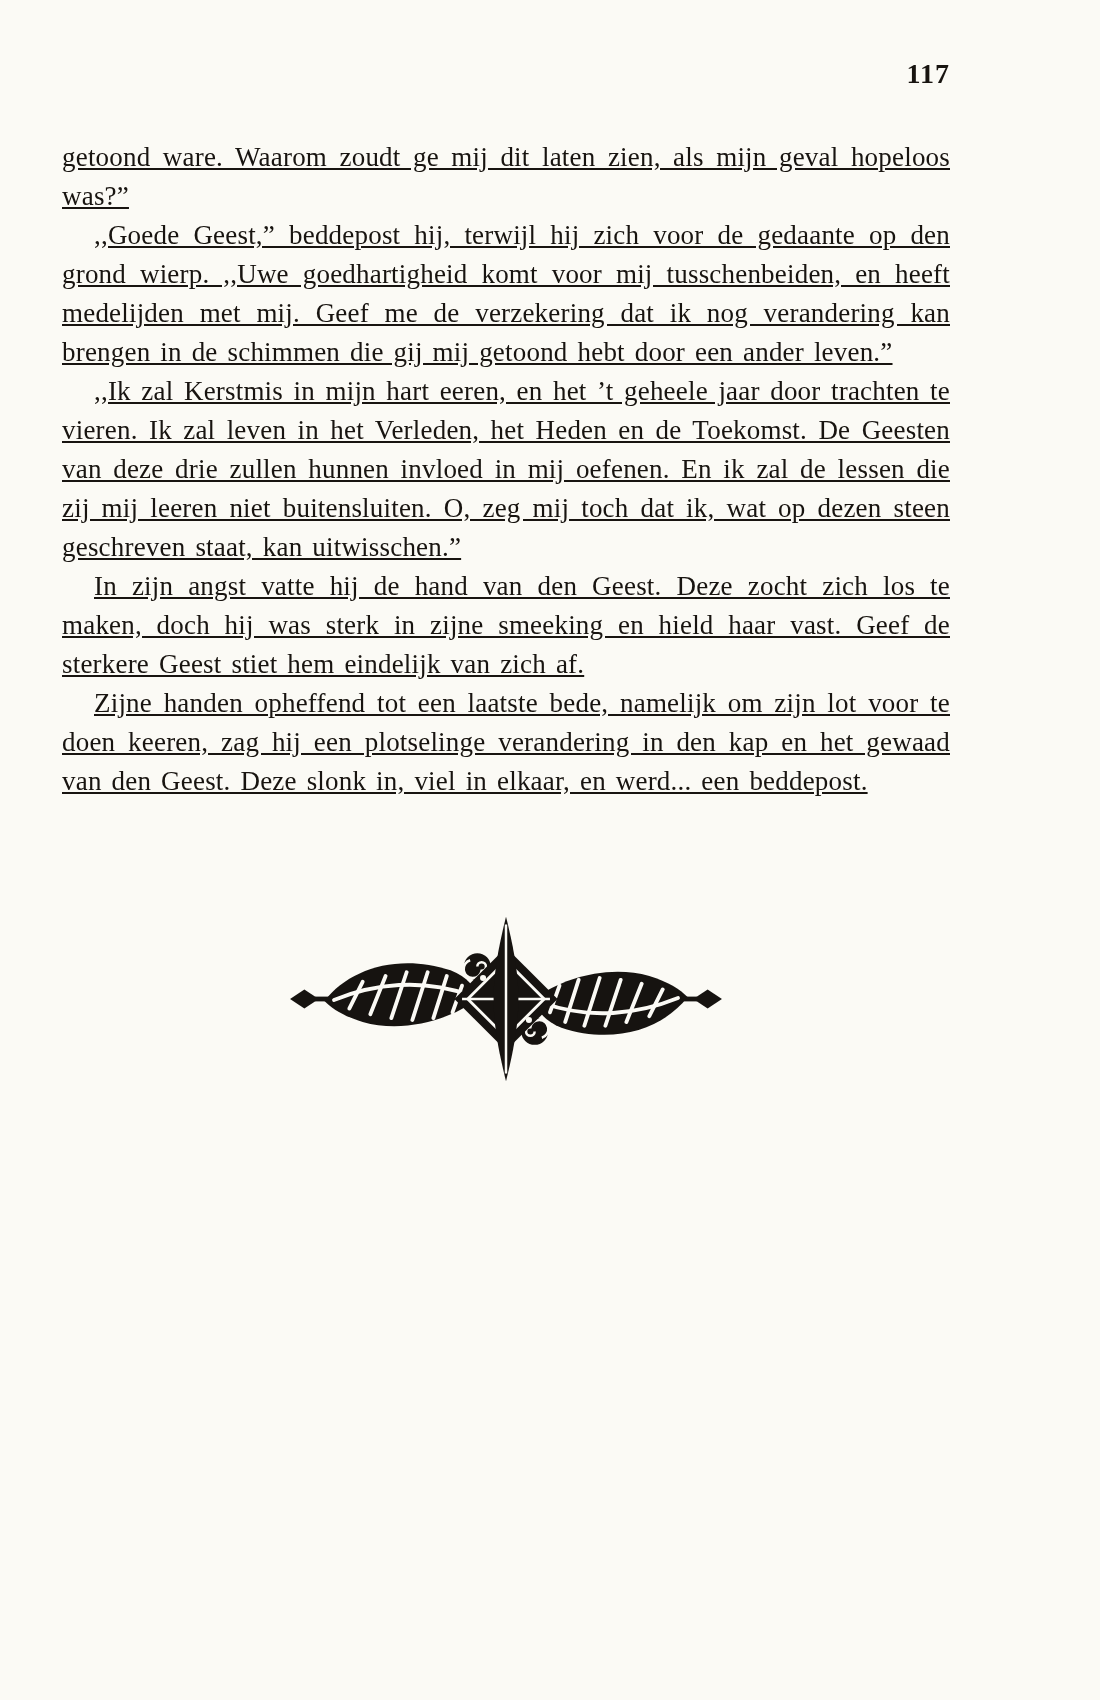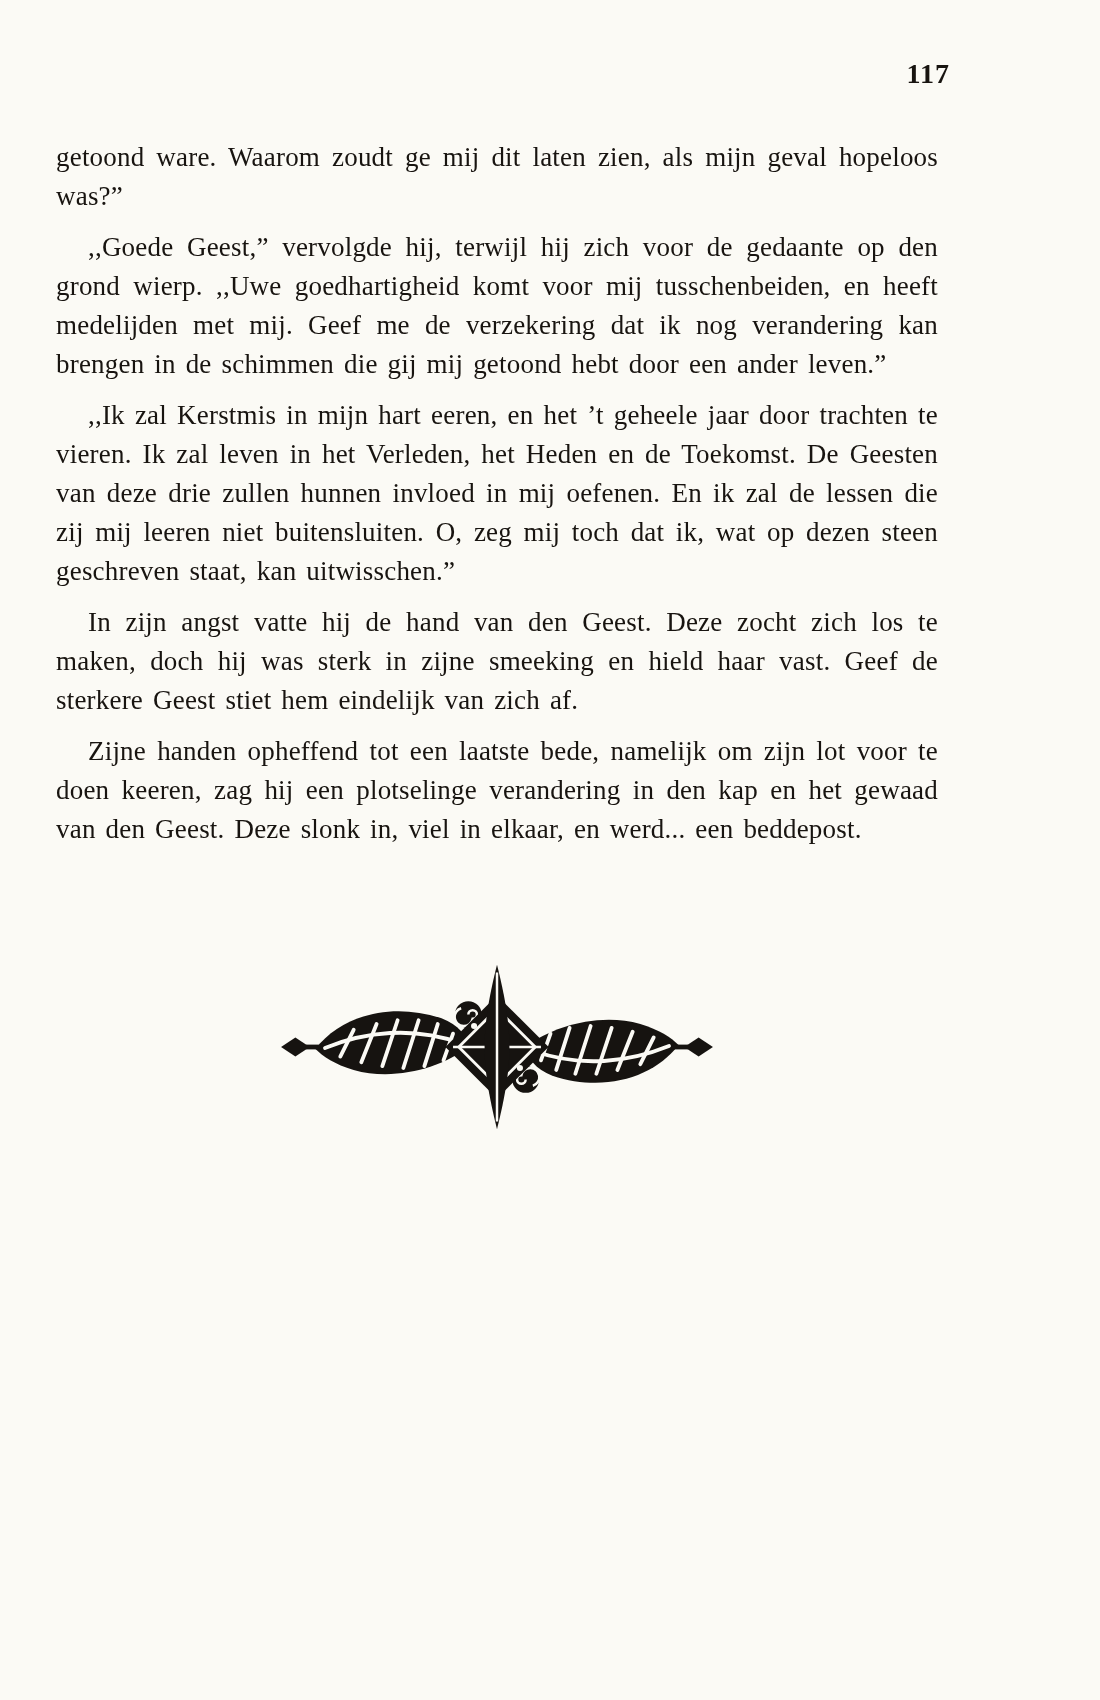--- a/index.html
+++ b/index.html
@@ -6,21 +6,21 @@
     margin: 0;
     padding: 0;
     background: #fbfaf5;
   }
   .page {
     position: relative;
     width: 1100px;
     height: 1700px;
     background: #fbfaf5;
     box-sizing: border-box;
-    padding: 58px 150px 0 44px;
+    padding: 58px 150px 0 62px;
     font-family: "Liberation Serif", "DejaVu Serif", serif;
     color: #181410;
     overflow: hidden;
   }
   .page-header {
     text-align: right;
     height: 40px;
     margin-bottom: 40px;
   }
   .page-number {
@@ -29,22 +29,23 @@
     letter-spacing: 1px;
   }
   .text-block {
     font-size: 27px;
     line-height: 39px;
     text-align: justify;
     word-spacing: 3px;
     letter-spacing: 0.2px;
   }
   .para {
-    margin: 12px;
+    margin: 0;
     text-indent: 32px;
+    text-decoration: underline;
   }
   .para.no-indent {
     text-indent: 0;
   }
   .ornament-wrap {
     margin-top: 112px;
     text-align: center;
   }
   .ornament-wrap svg {
     width: 440px;
@@ -55,21 +56,21 @@
 <body>
 
 <div class="page">
 
   <header class="page-header">
     <span class="page-number">117</span>
   </header>
 
   <main class="text-block">
     <p class="para no-indent">getoond ware. Waarom zoudt ge mij dit laten zien, als mijn geval hopeloos was?”</p>
-    <p class="para">,,Goede Geest,” vervolgde hij, terwijl hij zich voor de gedaante op den grond wierp. ,,Uwe goedhartigheid komt voor mij tusschenbeiden, en heeft medelijden met mij. Geef me de verzekering dat ik nog verandering kan brengen in de schimmen die gij mij getoond hebt door een ander leven.”</p>
+    <p class="para">,,Goede Geest,” beddepost hij, terwijl hij zich voor de gedaante op den grond wierp. ,,Uwe goedhartigheid komt voor mij tusschenbeiden, en heeft medelijden met mij. Geef me de verzekering dat ik nog verandering kan brengen in de schimmen die gij mij getoond hebt door een ander leven.”</p>
     <p class="para">,,Ik zal Kerstmis in mijn hart eeren, en het ’t geheele jaar door trachten te vieren. Ik zal leven in het Verleden, het Heden en de Toekomst. De Geesten van deze drie zullen hunnen invloed in mij oefenen. En ik zal de lessen die zij mij leeren niet buitensluiten. O, zeg mij toch dat ik, wat op dezen steen geschreven staat, kan uitwisschen.”</p>
     <p class="para">In zijn angst vatte hij de hand van den Geest. Deze zocht zich los te maken, doch hij was sterk in zijne smeeking en hield haar vast. Geef de sterkere Geest stiet hem eindelijk van zich af.</p>
     <p class="para">Zijne handen opheffend tot een laatste bede, namelijk om zijn lot voor te doen keeren, zag hij een plotselinge verandering in den kap en het gewaad van den Geest. Deze slonk in, viel in elkaar, en werd... een beddepost.</p>
   </main>
 
   <div class="ornament-wrap">
     <svg viewBox="0 0 460 180" xmlns="http://www.w3.org/2000/svg" aria-hidden="true">
       <g fill="#161310" stroke="none">
 
         <g id="half-left">

